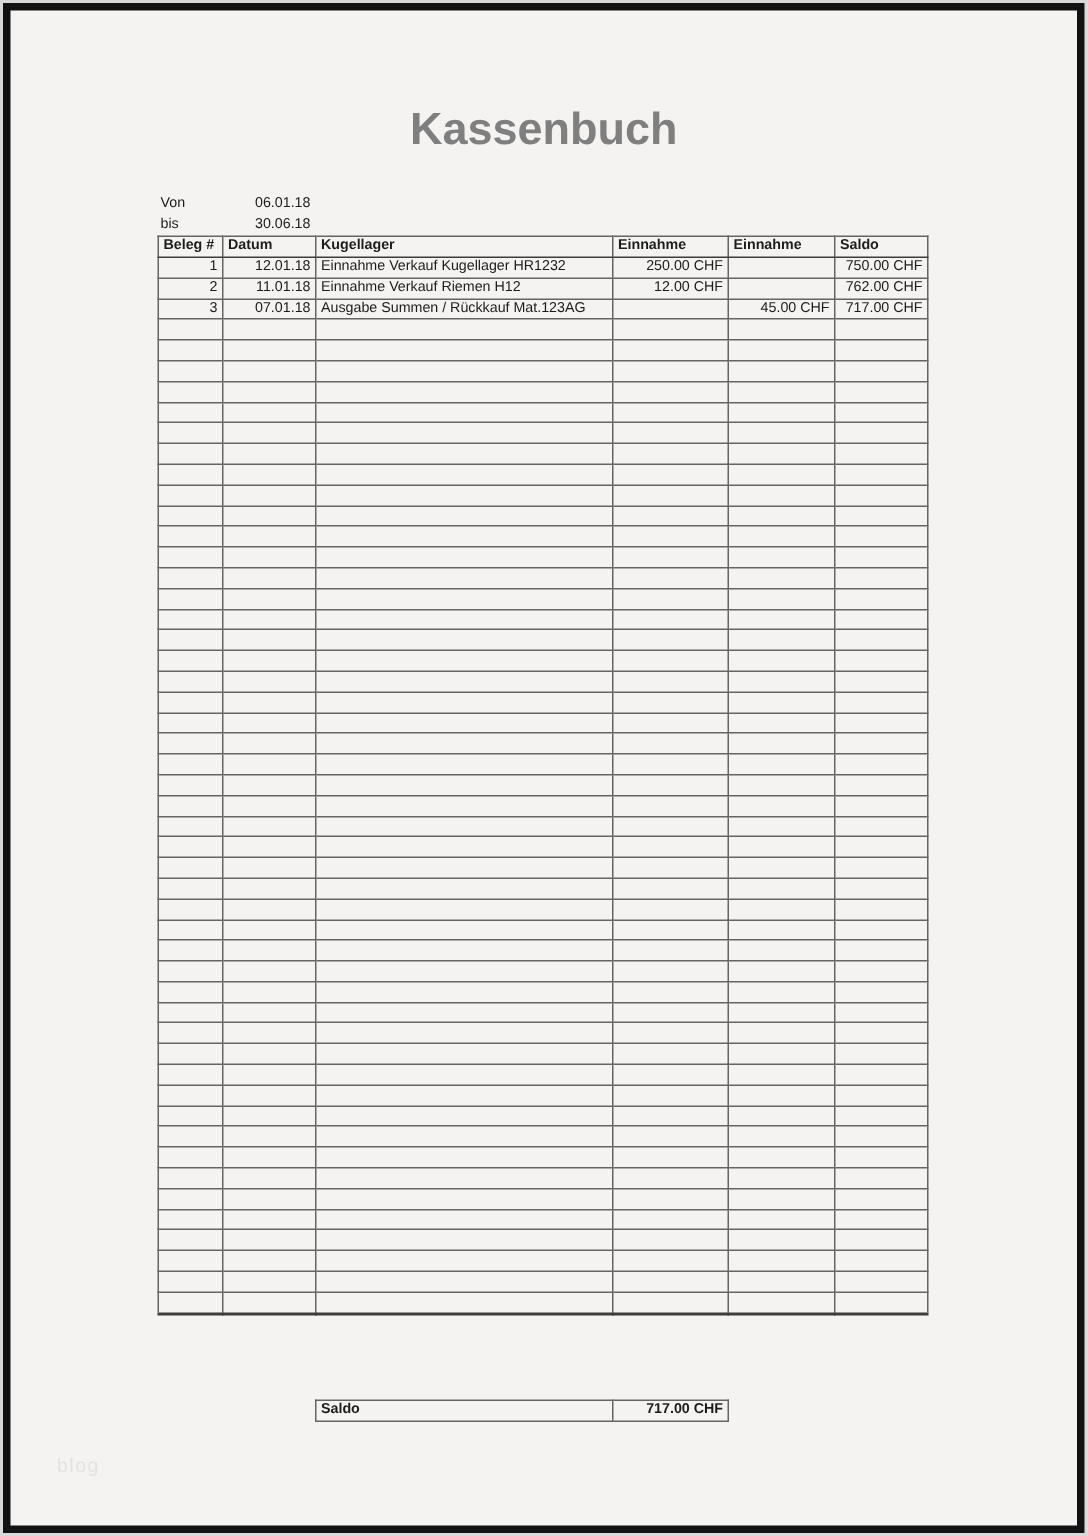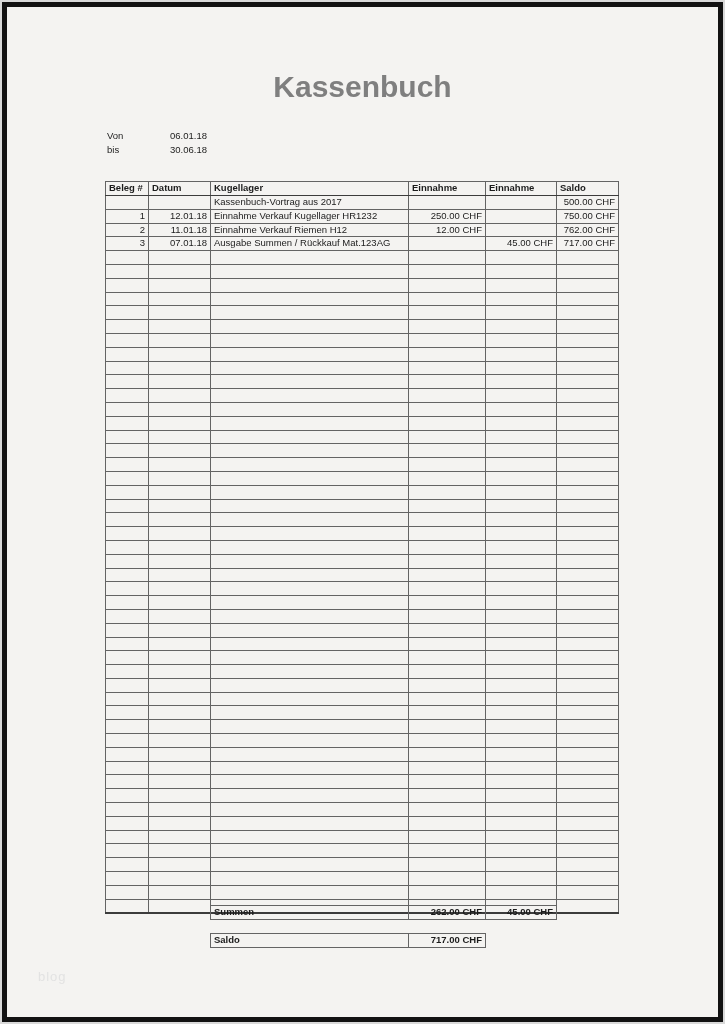--- a/index.html
+++ b/index.html
@@ -17,21 +17,21 @@
     text-align:center; font-size:30px; font-weight:bold; color:#7f7f7f;
   }
   .period {
     position:absolute; left:100px; top:109px;
     display:grid; grid-template-columns:63px auto; row-gap:4px;
     font-size:9.5px; color:#1c1c1c; line-height:10px;margin-top:15px;
   }
   table { border-collapse:collapse; table-layout:fixed; }
   .ledger {
     position:absolute; left:98px; top:150px; width:513px;
-    border:1.5px solid #3c3c3c; border-bottom:2.5px solid #3c3c3c;margin-top:24px;
+    border:1.5px solid #3c3c3c; border-bottom:2.5px solid #3c3c3c;
   }
   .ledger th, .ledger td, .totals th, .totals td {
     border:1px solid #646464;
     font-size:9.5px; color:#1c1c1c;
     padding:0 3px; height:12.8px; line-height:12.8px;
     overflow:hidden; white-space:nowrap; box-sizing:content-box;
   }
   .ledger th {
     font-weight:bold; text-align:left; height:13px;
     border-bottom:1.5px solid #3c3c3c;
@@ -80,28 +80,20 @@
           <th>Beleg #</th>
           <th>Datum</th>
           <th>Kugellager</th>
           <th>Einnahme</th>
           <th>Einnahme</th>
           <th>Saldo</th>
         </tr>
       </thead>
       <tbody>
           <tr>
-        <td class="num"></td>
-        <td class="num"></td>
-        <td>Kassenbuch-Vortrag aus 2017</td>
-        <td class="num"></td>
-        <td class="num"></td>
-        <td class="num">500.00 CHF</td>
-      </tr>
-          <tr>
         <td class="num">1</td>
         <td class="num">12.01.18</td>
         <td>Einnahme Verkauf Kugellager HR1232</td>
         <td class="num">250.00 CHF</td>
         <td class="num"></td>
         <td class="num">750.00 CHF</td>
       </tr>
           <tr>
         <td class="num">2</td>
         <td class="num">11.01.18</td>
@@ -498,34 +490,20 @@
         <td class="num"></td>
         <td class="num"></td>
         <td></td>
         <td class="num"></td>
         <td class="num"></td>
         <td class="num"></td>
       </tr>
         </tbody>
     </table>
 
-    <table class="totals summen">
-      <colgroup>
-          <col class="c-bem">
-          <col class="c-ein">
-          <col class="c-aus">
-        </colgroup>
-      <tbody>
-          <tr>
-        <td>Summen</td>
-        <td class="num">262.00 CHF</td>
-        <td class="num neg">45.00 CHF</td>
-      </tr>
-    </tbody>
-      </table>
 
     <table class="totals saldo-box">
       <colgroup>
           <col class="c-bem">
           <col class="c-ein">
         </colgroup>
       <tbody>
           <tr>
         <td>Saldo</td>
         <td class="num">717.00 CHF</td>

